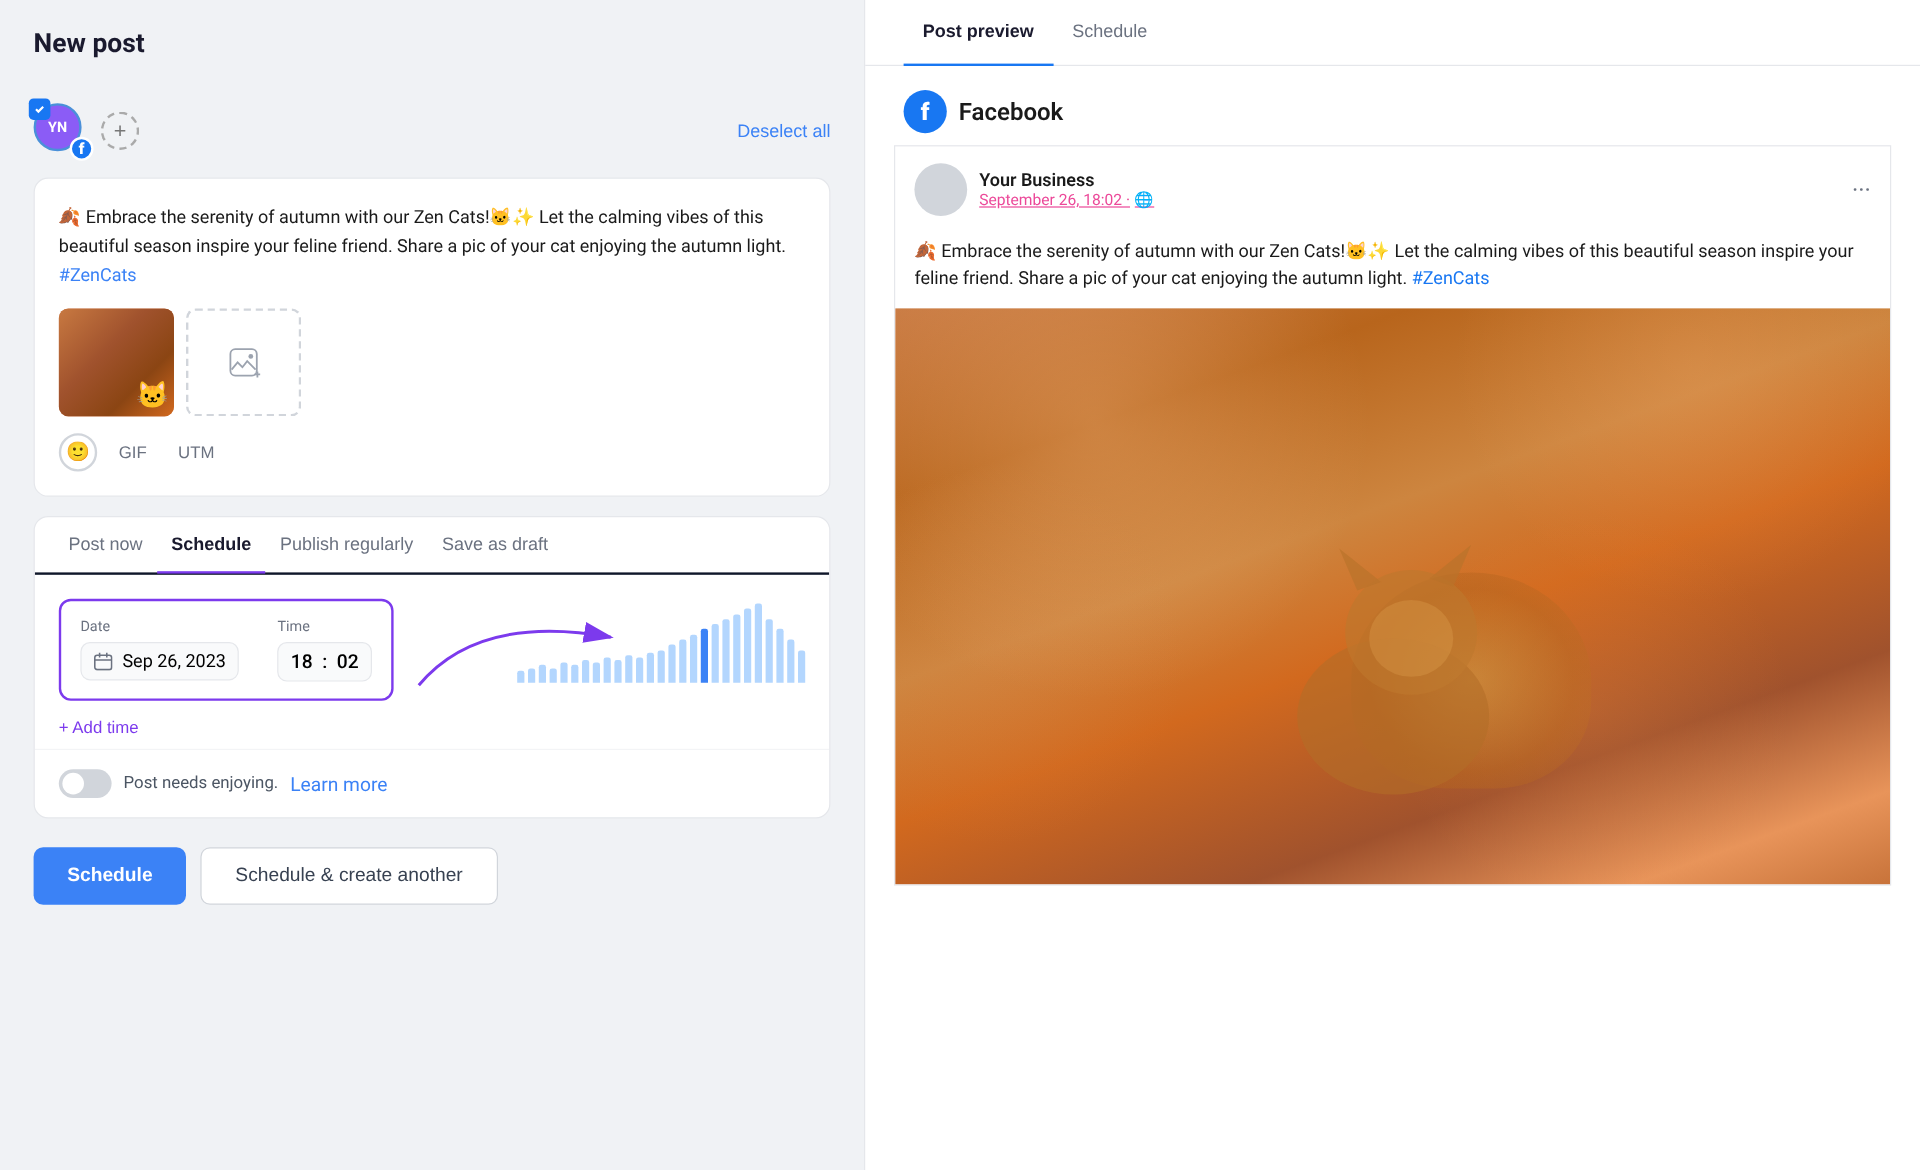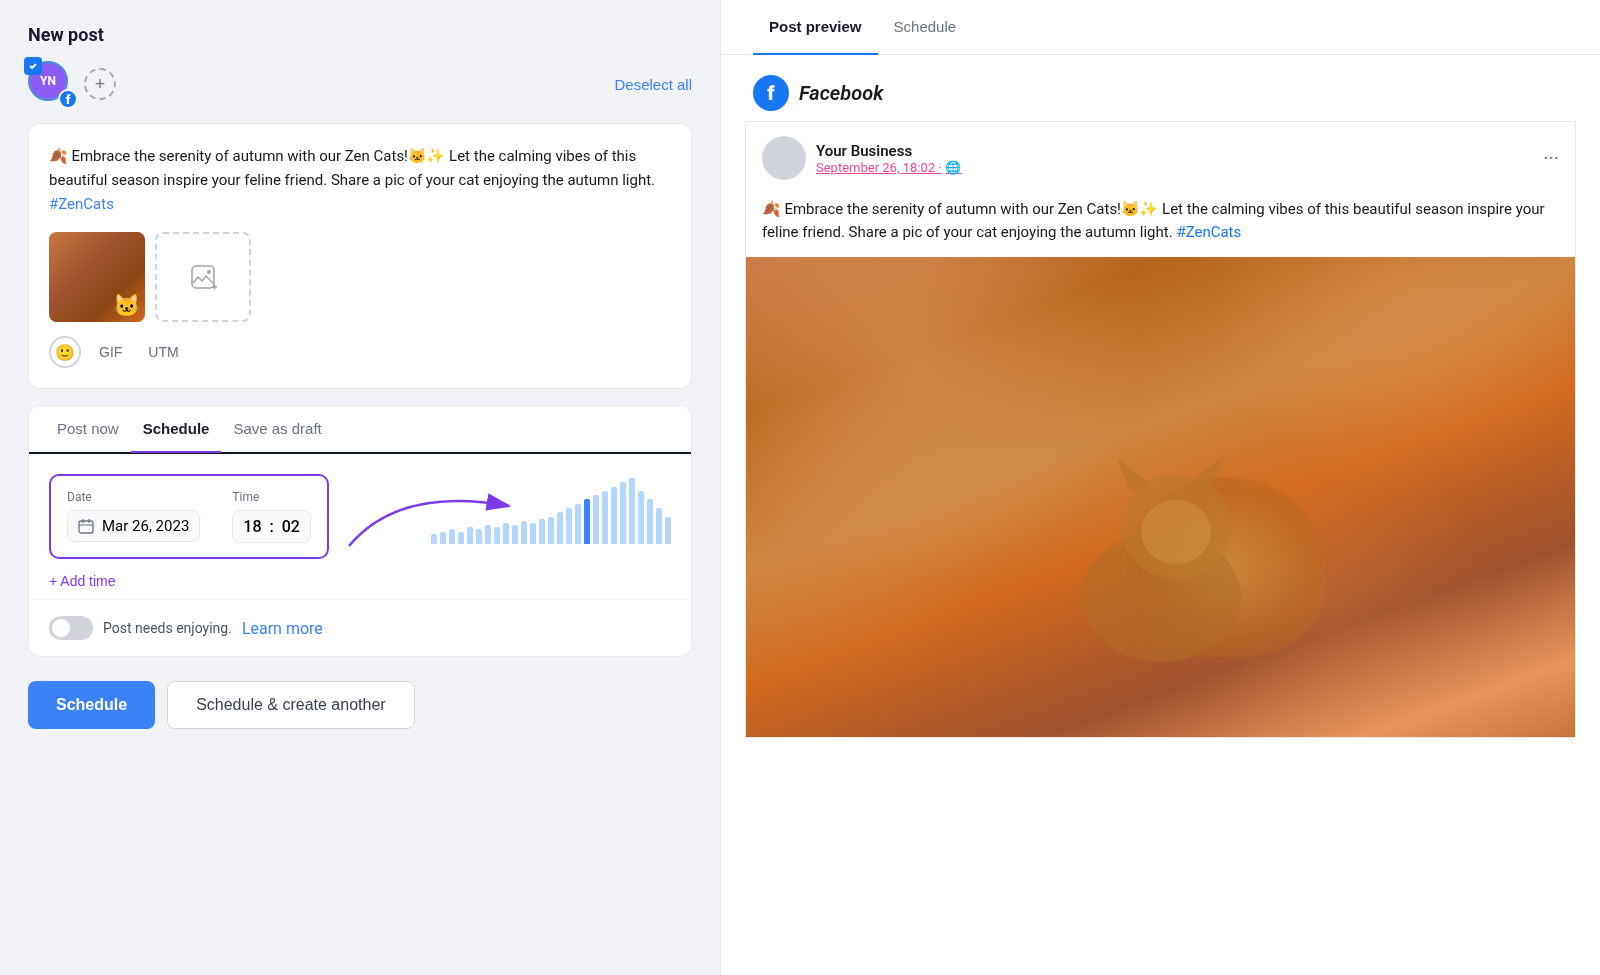--- a/index.html
+++ b/index.html
@@ -17,24 +17,24 @@
       width: 720px;
       background: #f0f2f5;
       padding: 24px 28px;
       display: flex;
       flex-direction: column;
       gap: 16px;
       overflow-y: auto;
     }
 
     .page-title {
-      font-size: 18px;
+      font-size: 22px;
       font-weight: 700;
       color: #1a1a2e;
-      margin-bottom: 0;
+      margin-bottom: 21px;
     }
 
     
     .account-row {
       display: flex;
       align-items: center;
       gap: 10px;
     }
     .account-avatar {
       position: relative;
@@ -402,21 +402,20 @@
       align-items: center;
       justify-content: center;
       color: white;
       font-size: 20px;
       font-weight: 900;
     }
     .platform-name {
       font-size: 20px;
       font-weight: 600;
       color: #1a1a1a;
-      font-style: italic;
     }
 
     
     .fb-post-preview {
       margin: 0 24px;
       border: 1px solid #e5e7eb;
       border-radius: 0;
       overflow: hidden;
     }
     .fb-post-header {
@@ -538,35 +537,36 @@
       <button class="emoji-btn">🙂</button>
       <button class="toolbar-btn">GIF</button>
       <button class="toolbar-btn">UTM</button>
     </div>
   </div>
 
   <div class="schedule-card">
     <div class="tabs-row">
       <button class="tab">Post now</button>
       <button class="tab active">Schedule</button>
+      <button class="tab">Publish regularly</button>
       <button class="tab">Save as draft</button>
     </div>
 
     <div class="datetime-section">
       <div class="datetime-box">
         <div class="dt-group">
           <label>Date</label>
           <div class="dt-input">
             <svg width="16" height="16" viewBox="0 0 16 16" fill="none">
               <rect x="1" y="3" width="14" height="12" rx="2" stroke="#6b7280" stroke-width="1.3" fill="none"></rect>
               <line x1="1" y1="7" x2="15" y2="7" stroke="#6b7280" stroke-width="1.2"></line>
               <line x1="5" y1="1" x2="5" y2="5" stroke="#6b7280" stroke-width="1.3"></line>
               <line x1="11" y1="1" x2="11" y2="5" stroke="#6b7280" stroke-width="1.3"></line>
             </svg>
-            <span>Mar 26, 2023</span>
+            <span>Sep 26, 2023</span>
           </div>
         </div>
         <div class="dt-group">
           <label>Time</label>
           <div class="dt-input time-input">
             <span>18</span>
             <span>:</span>
             <span>02</span>
           </div>
         </div>

